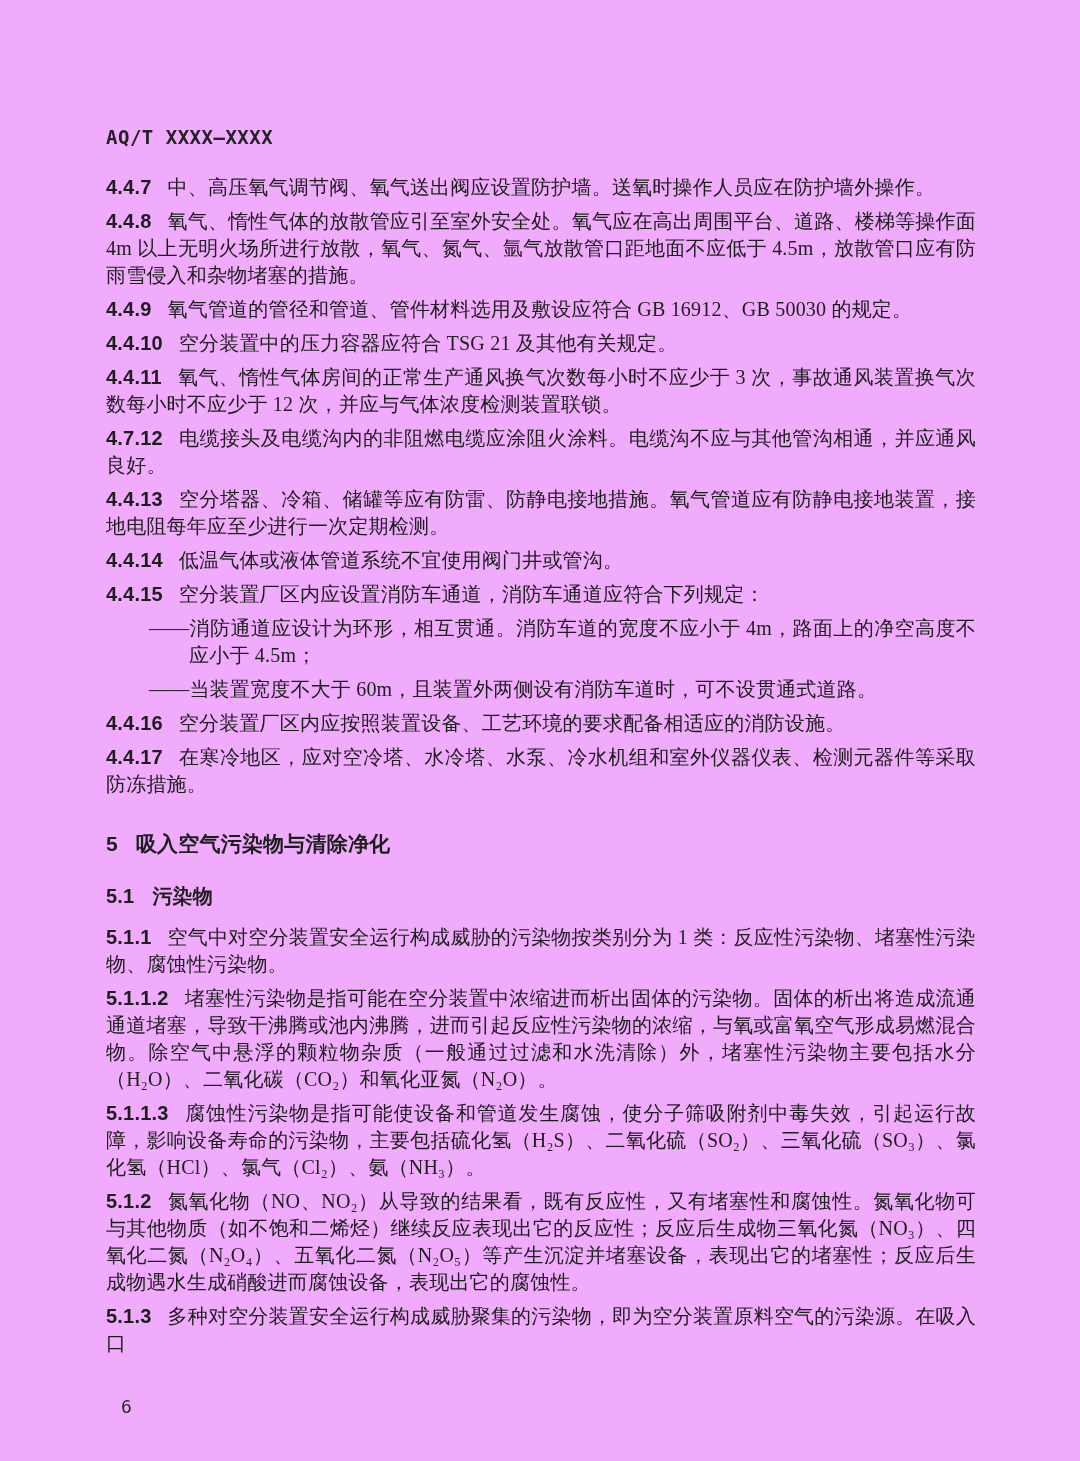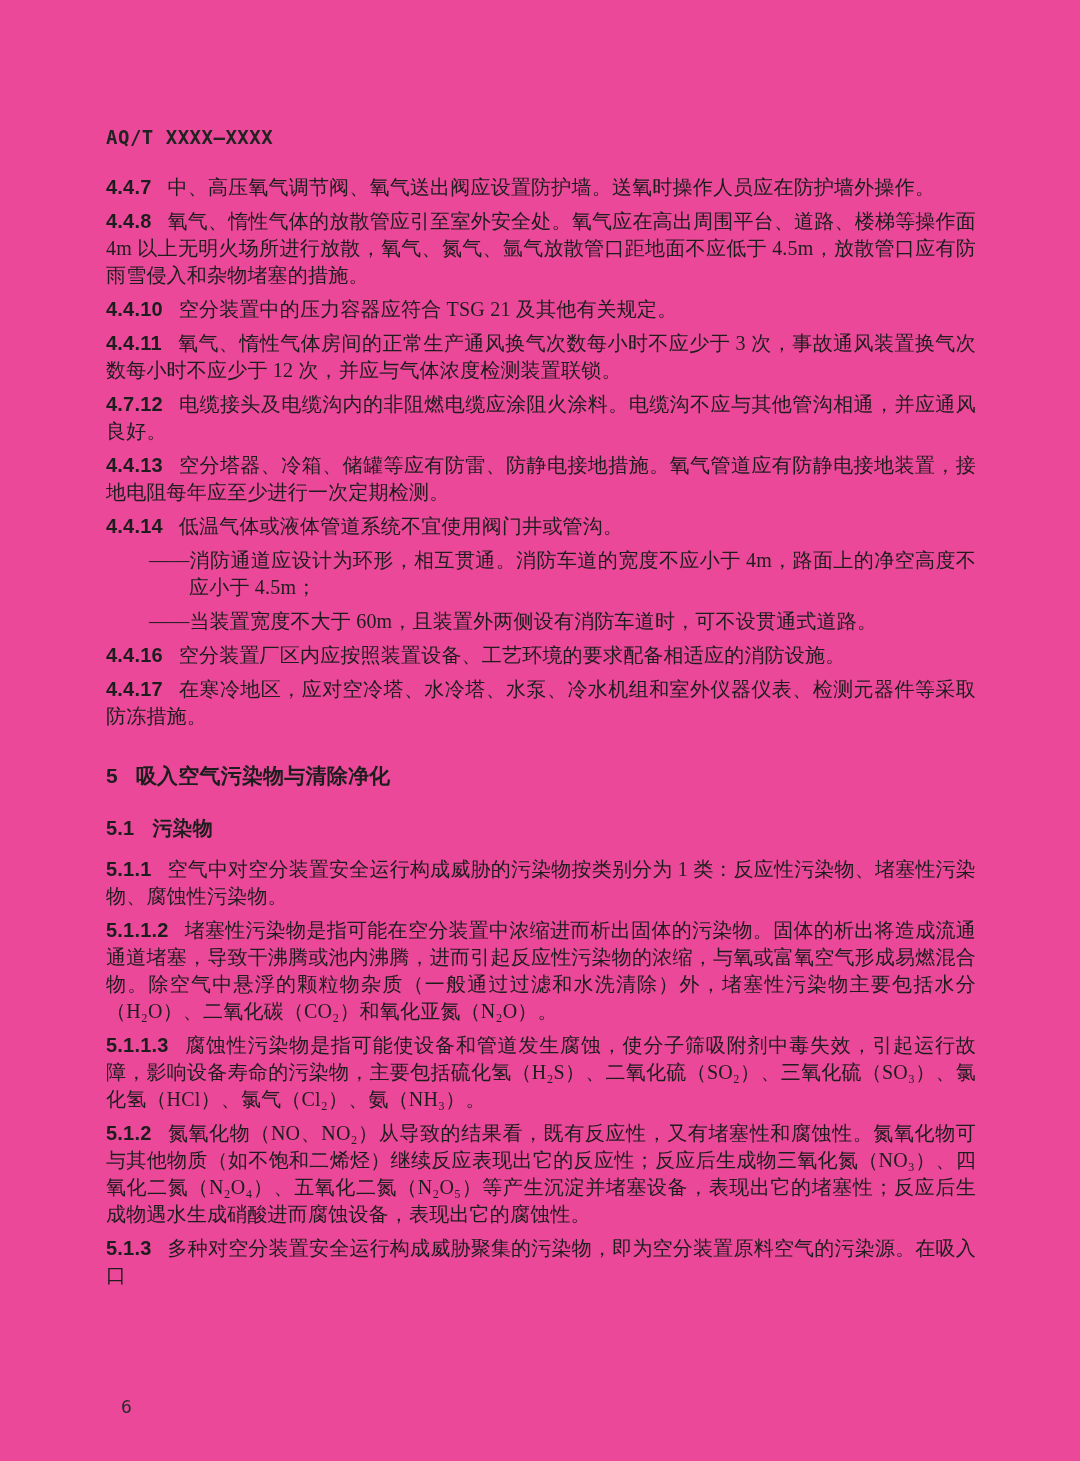--- a/index.html
+++ b/index.html
@@ -5,21 +5,21 @@
   html, body {
     margin: 0;
     padding: 0;
     background: #ffffff;
   }
   .page {
     position: relative;
     width: 1080px;
     height: 1461px;
     margin: 0 auto;
-    background: #ec4899;
+    background: #f0abfc;
     box-sizing: border-box;
     padding: 126px 104px 0 106px;
     font-family: "Liberation Serif", "DejaVu Serif", serif;
     color: #1d1d1d;
     overflow: hidden;
   }
   .doc-header {
     font-family: "DejaVu Sans Mono", monospace;
     font-weight: bold;
     font-size: 19px;
@@ -81,25 +81,27 @@
 </style>
 </head>
 <body>
 
 <div class="page">
   <div class="doc-header">AQ/T XXXX—XXXX</div>
 
   <div class="content" id="content">
       <p class="clause"><span class="num">4.4.7</span><span class="txt">中、高压氧气调节阀、氧气送出阀应设置防护墙。送氧时操作人员应在防护墙外操作。</span></p>
       <p class="clause"><span class="num">4.4.8</span><span class="txt">氧气、惰性气体的放散管应引至室外安全处。氧气应在高出周围平台、道路、楼梯等操作面 4m 以上无明火场所进行放散，氧气、氮气、氩气放散管口距地面不应低于 4.5m，放散管口应有防雨雪侵入和杂物堵塞的措施。</span></p>
+      <p class="clause"><span class="num">4.4.9</span><span class="txt">氧气管道的管径和管道、管件材料选用及敷设应符合 GB 16912、GB 50030 的规定。</span></p>
       <p class="clause"><span class="num">4.4.10</span><span class="txt">空分装置中的压力容器应符合 TSG 21 及其他有关规定。</span></p>
       <p class="clause"><span class="num">4.4.11</span><span class="txt">氧气、惰性气体房间的正常生产通风换气次数每小时不应少于 3 次，事故通风装置换气次数每小时不应少于 12 次，并应与气体浓度检测装置联锁。</span></p>
       <p class="clause"><span class="num">4.7.12</span><span class="txt">电缆接头及电缆沟内的非阻燃电缆应涂阻火涂料。电缆沟不应与其他管沟相通，并应通风良好。</span></p>
       <p class="clause"><span class="num">4.4.13</span><span class="txt">空分塔器、冷箱、储罐等应有防雷、防静电接地措施。氧气管道应有防静电接地装置，接地电阻每年应至少进行一次定期检测。</span></p>
       <p class="clause"><span class="num">4.4.14</span><span class="txt">低温气体或液体管道系统不宜使用阀门井或管沟。</span></p>
+      <p class="clause"><span class="num">4.4.15</span><span class="txt">空分装置厂区内应设置消防车通道，消防车通道应符合下列规定：</span></p>
       <p class="dash"><span class="txt">——消防通道应设计为环形，相互贯通。消防车道的宽度不应小于 4m，路面上的净空高度不应小于 4.5m；</span></p>
       <p class="dash"><span class="txt">——当装置宽度不大于 60m，且装置外两侧设有消防车道时，可不设贯通式道路。</span></p>
       <p class="clause"><span class="num">4.4.16</span><span class="txt">空分装置厂区内应按照装置设备、工艺环境的要求配备相适应的消防设施。</span></p>
       <p class="clause"><span class="num">4.4.17</span><span class="txt">在寒冷地区，应对空冷塔、水冷塔、水泵、冷水机组和室外仪器仪表、检测元器件等采取防冻措施。</span></p>
       <p class="heading1"><span class="num">5</span><span class="txt">吸入空气污染物与清除净化</span></p>
       <p class="heading2"><span class="num">5.1</span><span class="txt">污染物</span></p>
       <p class="clause"><span class="num">5.1.1</span><span class="txt">空气中对空分装置安全运行构成威胁的污染物按类别分为 1 类：反应性污染物、堵塞性污染物、腐蚀性污染物。</span></p>
       <p class="clause"><span class="num">5.1.1.2</span><span class="txt">堵塞性污染物是指可能在空分装置中浓缩进而析出固体的污染物。固体的析出将造成流通通道堵塞，导致干沸腾或池内沸腾，进而引起反应性污染物的浓缩，与氧或富氧空气形成易燃混合物。除空气中悬浮的颗粒物杂质（一般通过过滤和水洗清除）外，堵塞性污染物主要包括水分（H₂O）、二氧化碳（CO₂）和氧化亚氮（N₂O）。</span></p>
       <p class="clause"><span class="num">5.1.1.3</span><span class="txt">腐蚀性污染物是指可能使设备和管道发生腐蚀，使分子筛吸附剂中毒失效，引起运行故障，影响设备寿命的污染物，主要包括硫化氢（H₂S）、二氧化硫（SO₂）、三氧化硫（SO₃）、氯化氢（HCl）、氯气（Cl₂）、氨（NH₃）。</span></p>
       <p class="clause"><span class="num">5.1.2</span><span class="txt">氮氧化物（NO、NO₂）从导致的结果看，既有反应性，又有堵塞性和腐蚀性。氮氧化物可与其他物质（如不饱和二烯烃）继续反应表现出它的反应性；反应后生成物三氧化氮（NO₃）、四氧化二氮（N₂O₄）、五氧化二氮（N₂O₅）等产生沉淀并堵塞设备，表现出它的堵塞性；反应后生成物遇水生成硝酸进而腐蚀设备，表现出它的腐蚀性。</span></p>

